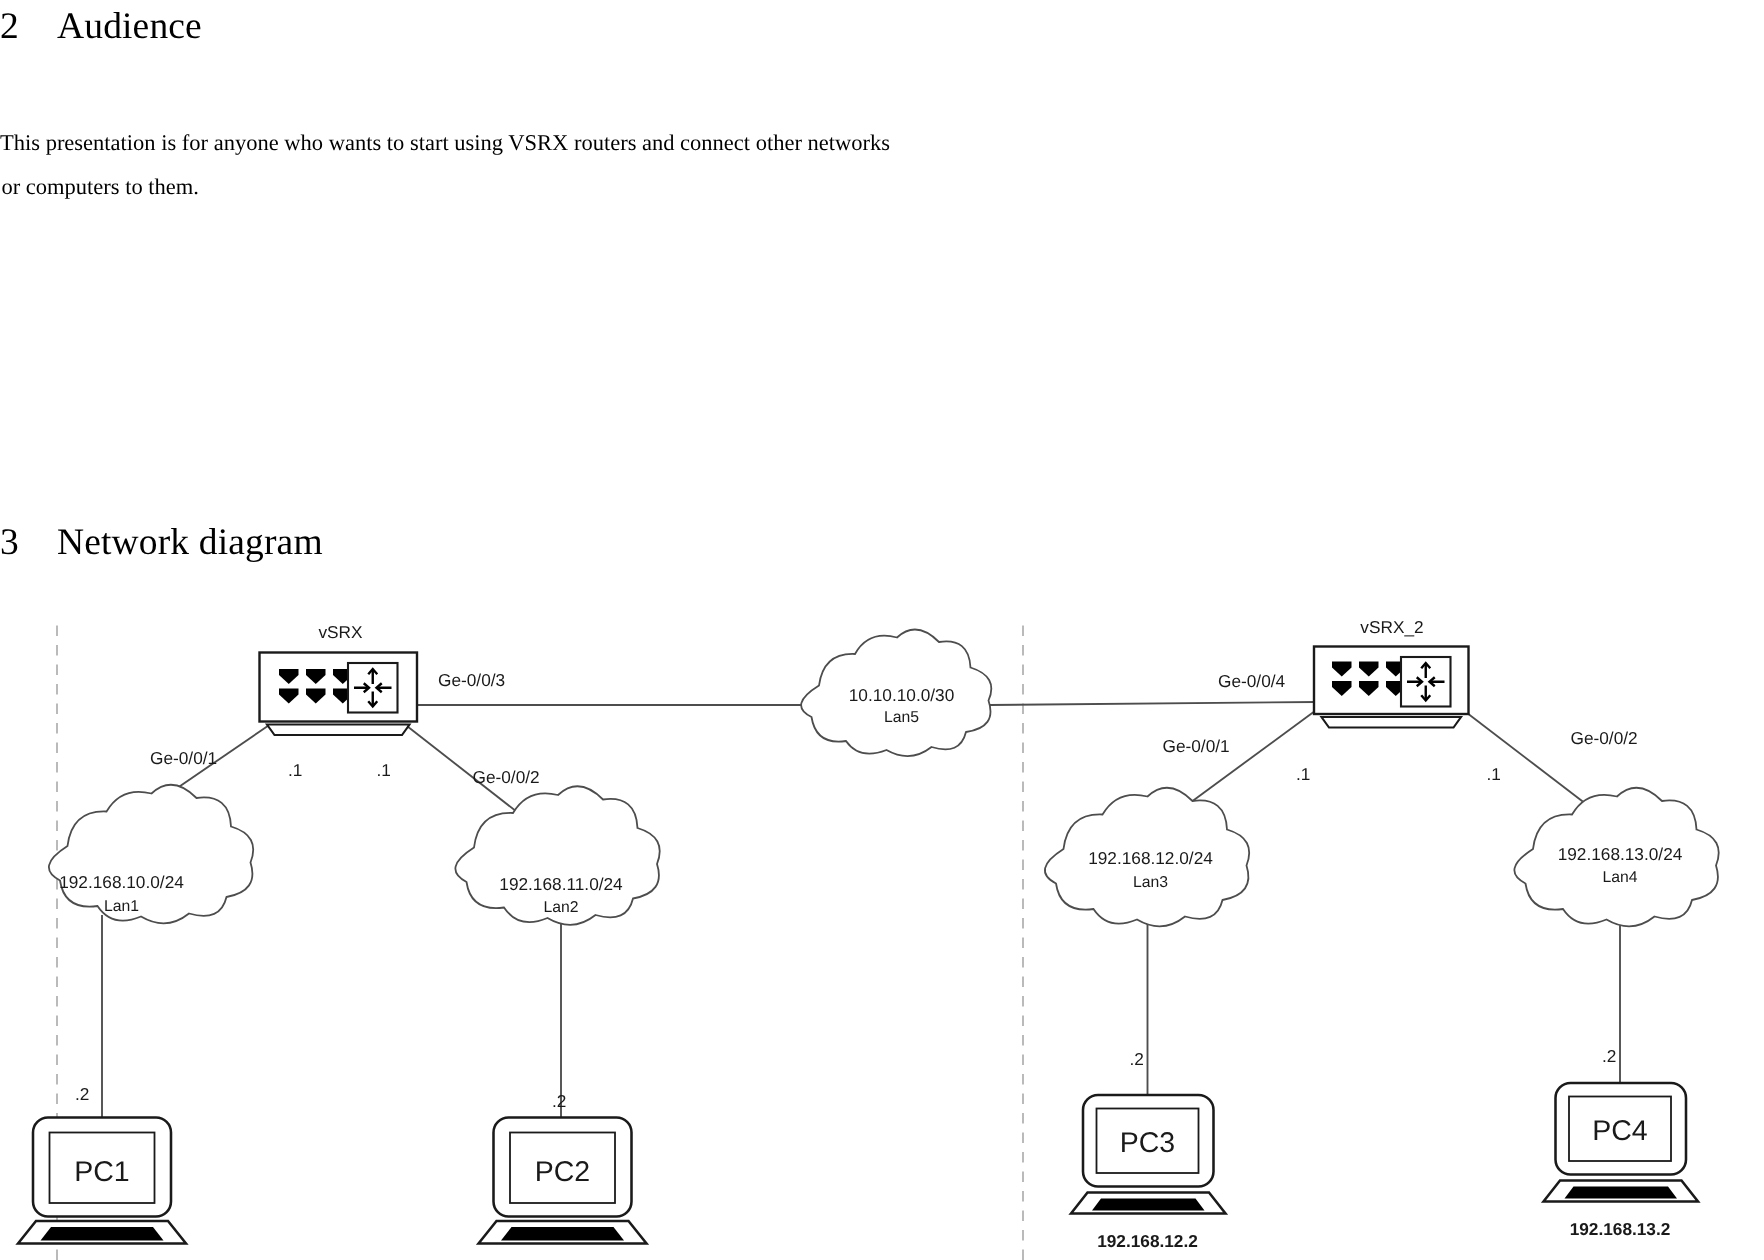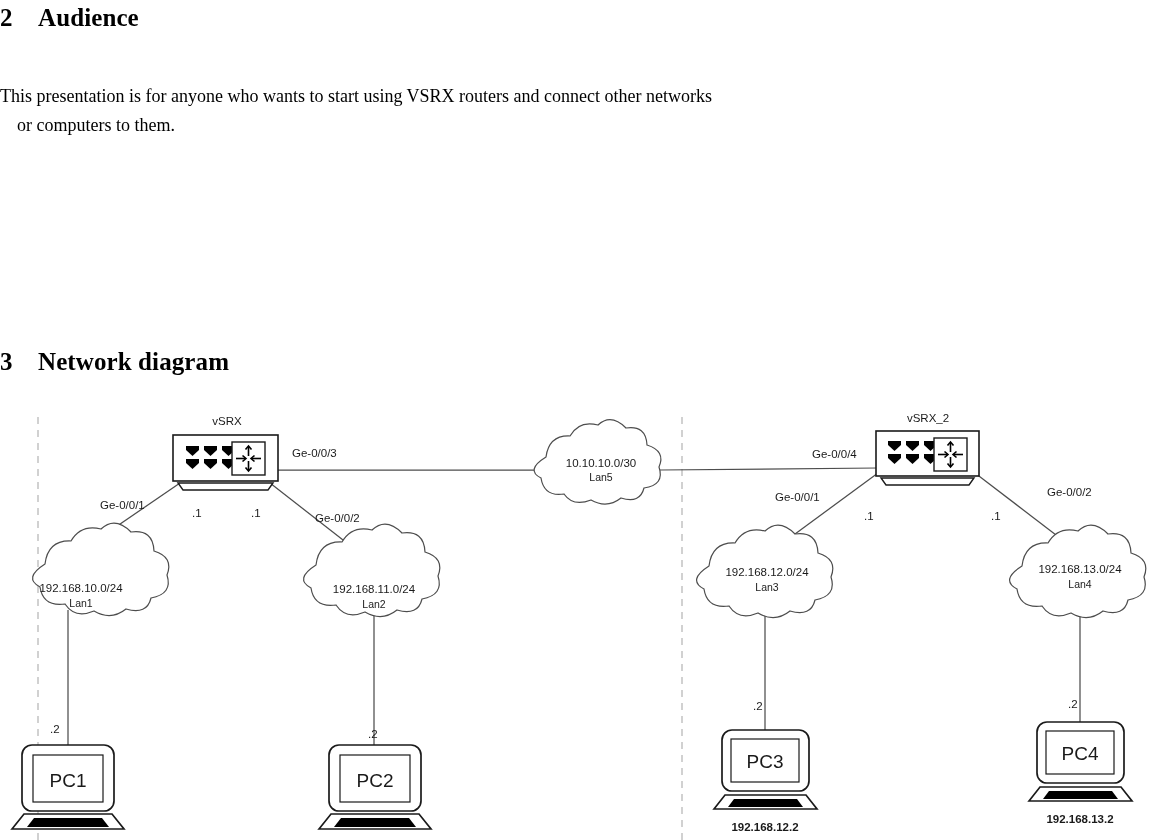--- a/index.html
+++ b/index.html
@@ -19,33 +19,33 @@
   
   .doc {
     position: absolute;
     left: 0;
     top: 0;
     width: 1176px;
   }
   .heading {
     position: absolute;
     font-family: "Liberation Serif", "DejaVu Serif", serif;
-    font-weight: bold;
+    font-weight: normal;
     font-size: 25px;
     letter-spacing: 0.1px;
     white-space: nowrap;
   }
   .heading .num {
     display: inline-block;
     width: 38px;
   }
   .para {
     position: absolute;
     font-family: "Liberation Serif", "DejaVu Serif", serif;
-    font-size: 18px;
+    font-size: 15px;
     line-height: 27px;
     white-space: nowrap;
   }
 
   
   #diagram {
     position: absolute;
     left: 0;
     top: 395px;
     width: 1176px;
@@ -125,21 +125,21 @@
 </head>
 <body>
 
 <div class="doc">
 
   <div class="heading" style="left:0px; top:4px;">
     <span class="num">2</span><span>Audience</span>
   </div>
 
   <div class="para" style="left:0px; top:83px;">This presentation is for anyone who wants to start using VSRX routers and connect other networks</div>
-  <div class="para" style="left:17px; top:112px;">or computers to them.</div>
+  <div class="para" style="left:1px; top:112px;">or computers to them.</div>
 
   <div class="heading" style="left:0px; top:310px;margin-top:38px;">
     <span class="num">3</span><span>Network diagram</span>
   </div>
 
 </div>
 
 <div id="diagram">
 <svg width="1176" height="445" viewBox="0 0 1176 445" xmlns="http://www.w3.org/2000/svg">
 

